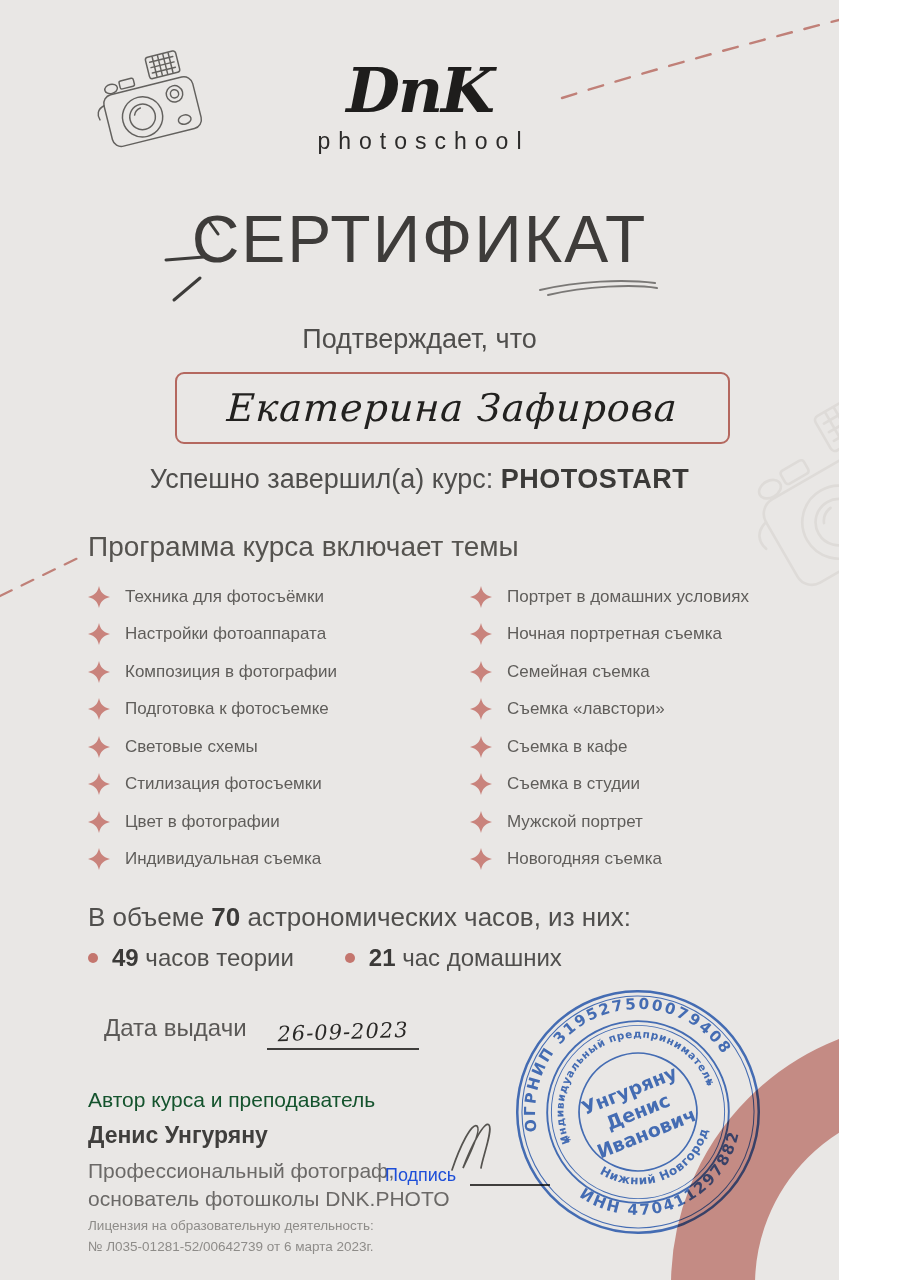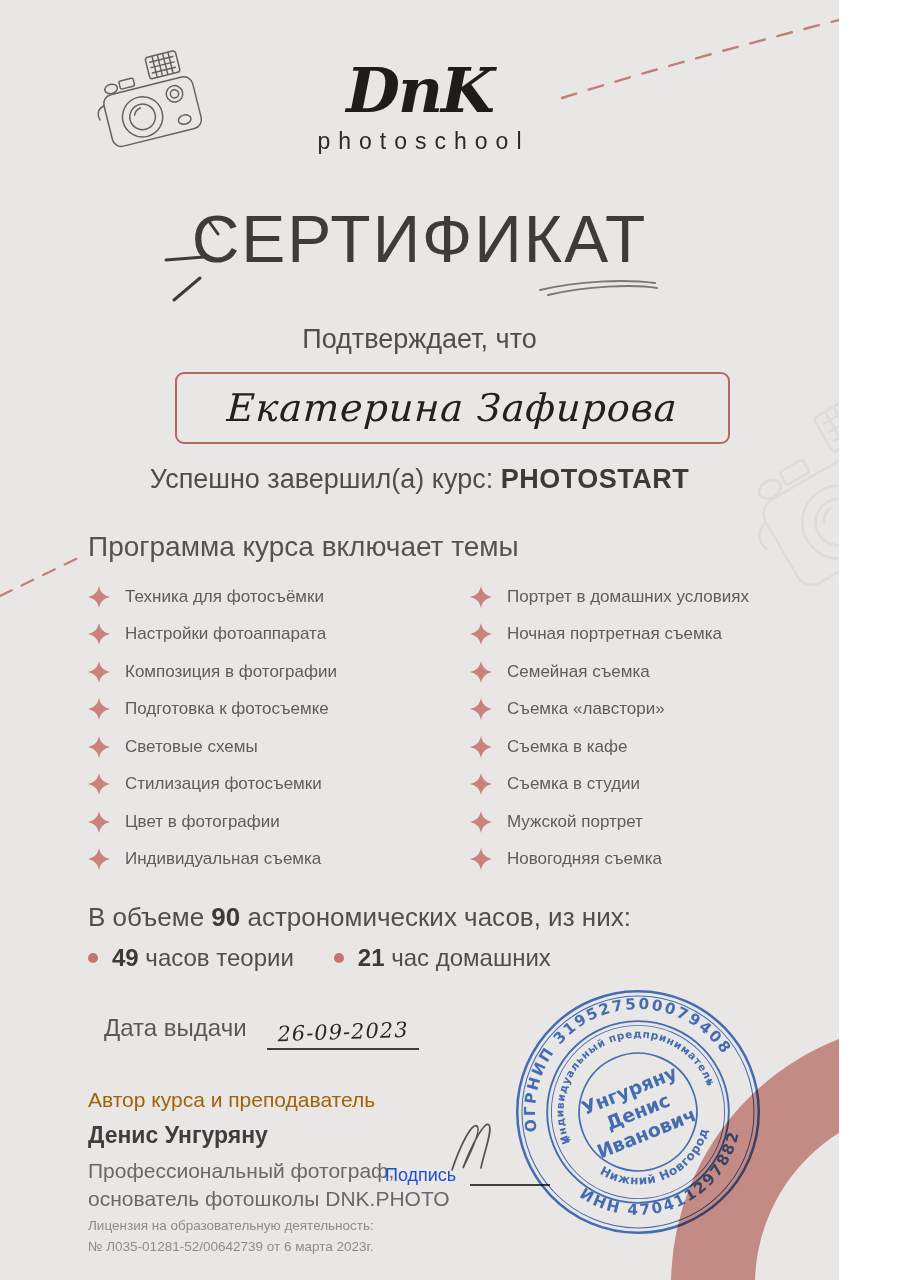--- a/index.html
+++ b/index.html
@@ -57,40 +57,40 @@
   .topics .col{display:flex;flex-direction:column;}
   .topics .col.left{width:382px;}
   .topic{
     height:37.5px;display:flex;align-items:center;gap:15px;
     font-size:17px;color:#5f5d5a;white-space:nowrap;
   }
   .sparkle{width:22px;height:22px;flex:0 0 22px;}
   
   .volume{left:88px;top:902px;font-size:26px;color:#504f4d;}
   .volume b{color:#3b3a38;}
-  .volume-items{left:88px;top:944px;display:flex;align-items:center;gap:40px;font-size:24px;color:#504f4d;}
+  .volume-items{left:88px;top:944px;display:flex;align-items:center;gap:51px;font-size:24px;color:#504f4d;}
   .volume-item{display:flex;align-items:center;gap:14px;}
   .volume-item b{color:#3b3a38;}
   .dot{width:10px;height:10px;border-radius:50%;background:#c4766e;}
   
   .date-row{left:88px;top:1014px;display:flex;align-items:flex-start;margin-left:16px;}
   .date-label{font-size:24px;color:#5b5957;padding-bottom:2px;}
   .date-line{
     position:relative;width:152px;margin-left:20px;
     border-bottom:2px solid #3f3e3c;height:34px;
   }
   .date-value{
     position:absolute;left:0;right:0;bottom:4px;text-align:center;
     font-family:"DejaVu Serif", serif;font-style:italic;
     font-size:21px;color:#2a2927;letter-spacing:1px;
     transform:rotate(-2deg);
   }
   
   .author{left:88px;top:1088px;}
-  .author-label{font-size:21px;color:#a16207;}
+  .author-label{font-size:21px;color:#14532d;}
   .author-name{margin-top:10px;font-size:23px;font-weight:700;color:#3f3e3c;}
   .author-desc{margin-top:8px;font-size:21px;color:#6b6967;line-height:1.35;}
   .sig-row{left:385px;top:1164px;display:flex;align-items:flex-end;}
   .sig-label{font-size:18px;color:#1d4ed8;}
   .sig-line{width:80px;border-bottom:2px solid #3f3e3c;margin-left:14px;height:20px;}
   .sig-squiggle{left:448px;top:1116px;width:62px;height:62px;}
   
   .license{left:88px;top:1216px;font-size:13.5px;color:#8e8c89;line-height:1.55;}
   
   .ring{left:635px;top:1005px;width:600px;height:600px;z-index:1;}
@@ -277,21 +277,21 @@
       <div class="topic">
           <svg class="sparkle" viewBox="0 0 24 24">
             <use href="#sparkle-sym"></use>
           </svg>
           <span>Новогодняя съемка</span>
         </div>
     </div>
   </div>
 
   <div class="abs volume">
-    <span>В объеме </span><b>90</b><span> астрономических часов, из них:</span>
+    <span>В объеме </span><b>70</b><span> астрономических часов, из них:</span>
   </div>
   <div class="abs volume-items">
     <div class="volume-item">
       <span class="dot"></span>
       <span><b>49</b><span> часов теории</span></span>
     </div>
     <div class="volume-item">
       <span class="dot"></span>
       <span><b>21</b><span> час домашних</span></span>
     </div>

